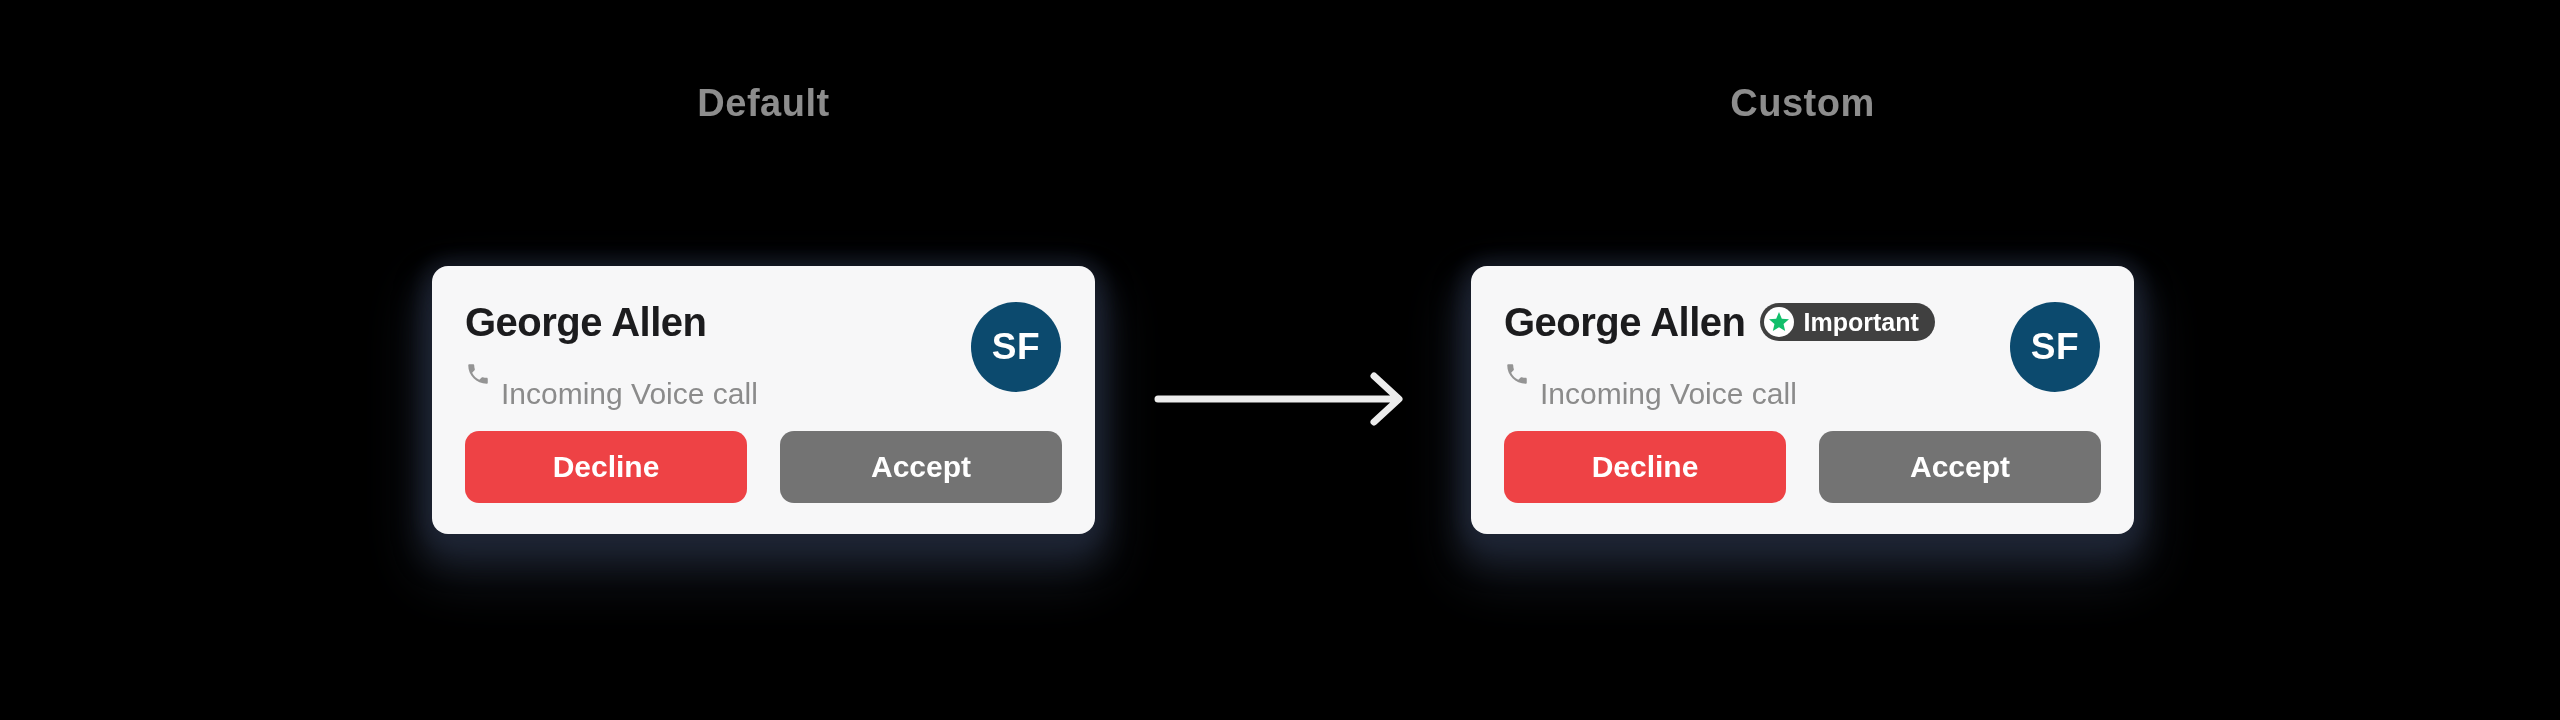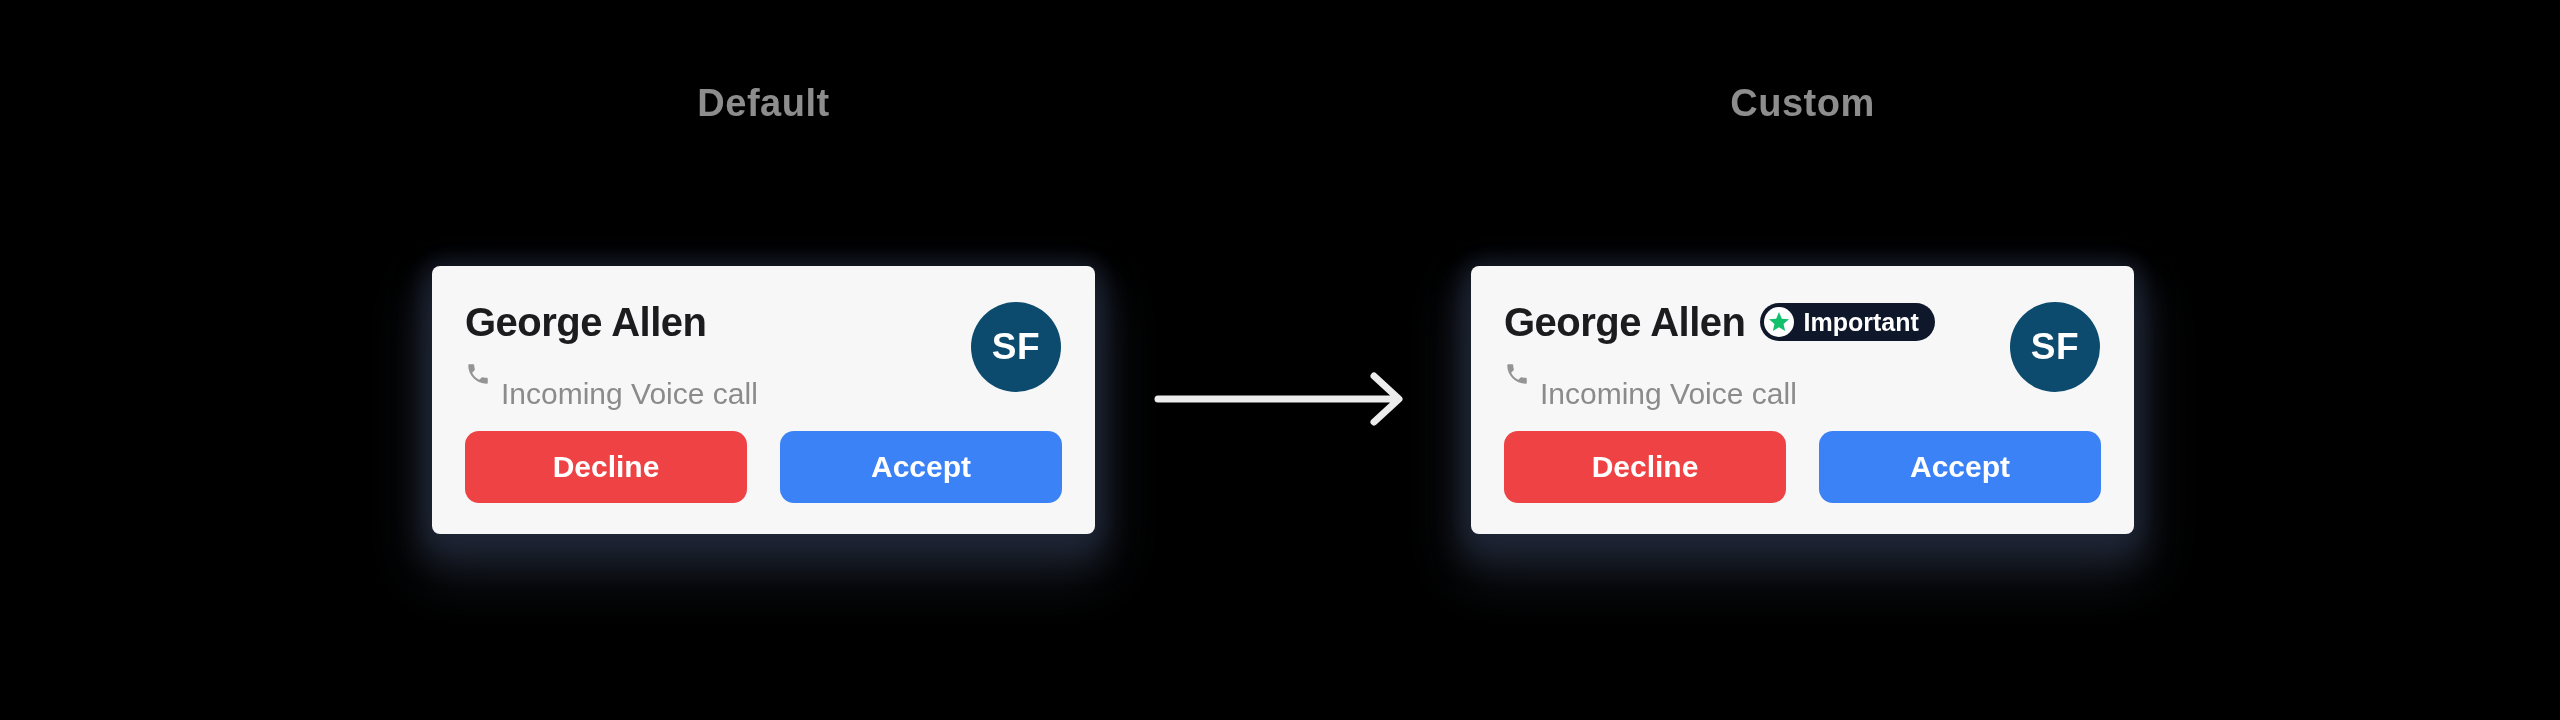--- a/index.html
+++ b/index.html
@@ -30,21 +30,21 @@
   .title-left  { left: 432px; }
   .title-right { left: 1471px; }
 
   .card {
     position: absolute;
     top: 266px;
     width: 663px;
     height: 268px;
     box-sizing: border-box;
     background: #f7f7f8;
-    border-radius: 8px;
+    border-radius: 16px;
     padding: 34px 33px 38px 33px;
     box-shadow:
       0 18px 30px 6px rgba(30, 38, 54, 0.85),
       0 30px 55px 14px rgba(52, 62, 82, 0.40),
       0 0 22px 6px rgba(34, 42, 60, 0.55);
   }
   .card-left  { left: 432px; }
   .card-right { left: 1471px; }
 
   .name-row {
@@ -58,21 +58,21 @@
     color: #1c1c1e;
     letter-spacing: -0.5px;
     white-space: nowrap;
   }
   .badge {
     display: inline-flex;
     align-items: center;
     margin-left: 15px;
     height: 38px;
     border-radius: 19px;
-    background: #0f172a;
+    background: #404040;
     padding: 0 16px 0 4px;
     gap: 9px;
     flex: none;
   }
   .badge-circle {
     width: 30px;
     height: 30px;
     border-radius: 50%;
     background: #ffffff;
     display: flex;
@@ -122,21 +122,21 @@
     border: none;
     border-radius: 14px;
     font-family: "Liberation Sans", "DejaVu Sans", sans-serif;
     font-size: 30px;
     font-weight: 700;
     color: #ffffff;
     cursor: pointer;
     padding: 0;
   }
   .btn-decline { background: #ee4245; }
-  .btn-accept  { background: #3b82f6; }
+  .btn-accept  { background: #737373; }
 
   .avatar {
     position: absolute;
     top: 36px;
     right: 34px;
     width: 90px;
     height: 90px;
     border-radius: 50%;
     background: #0c4a6e;
     display: flex;

